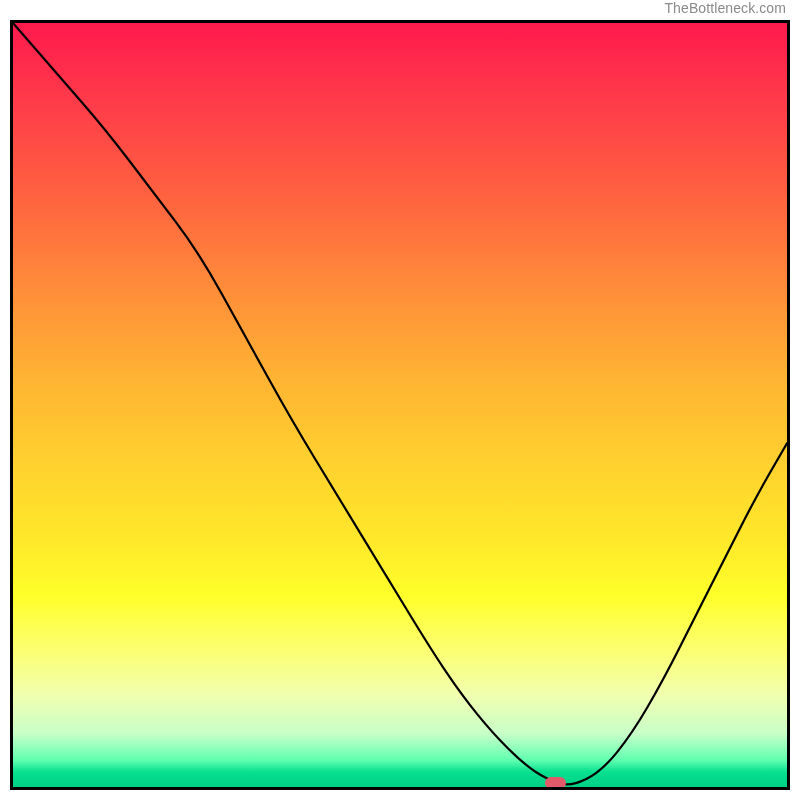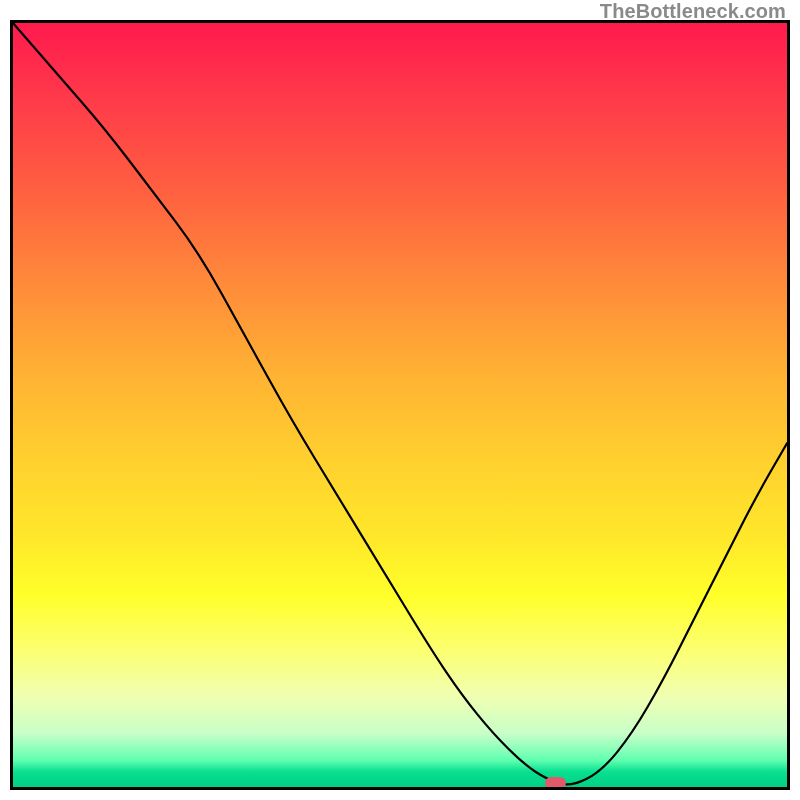--- a/index.html
+++ b/index.html
@@ -55,23 +55,23 @@
     position: absolute;
     width: 21px;
     height: 12px;
     background: #e05a6a;
     border-radius: 6px;
   }
   .watermark {
     position: absolute;
     top: 0px;
     right: 14px;
-    font-size: 20px;
+    font-size: 14px;
     color: #8a8a8a;
-    font-weight: 700;
+    font-weight: 400;
     letter-spacing: 0.1px;
   }
 </style>
 </head>
 <body>
 
 <div class="watermark">TheBottleneck.com</div>
 
 <div class="frame">
   <div class="gradient"></div>

